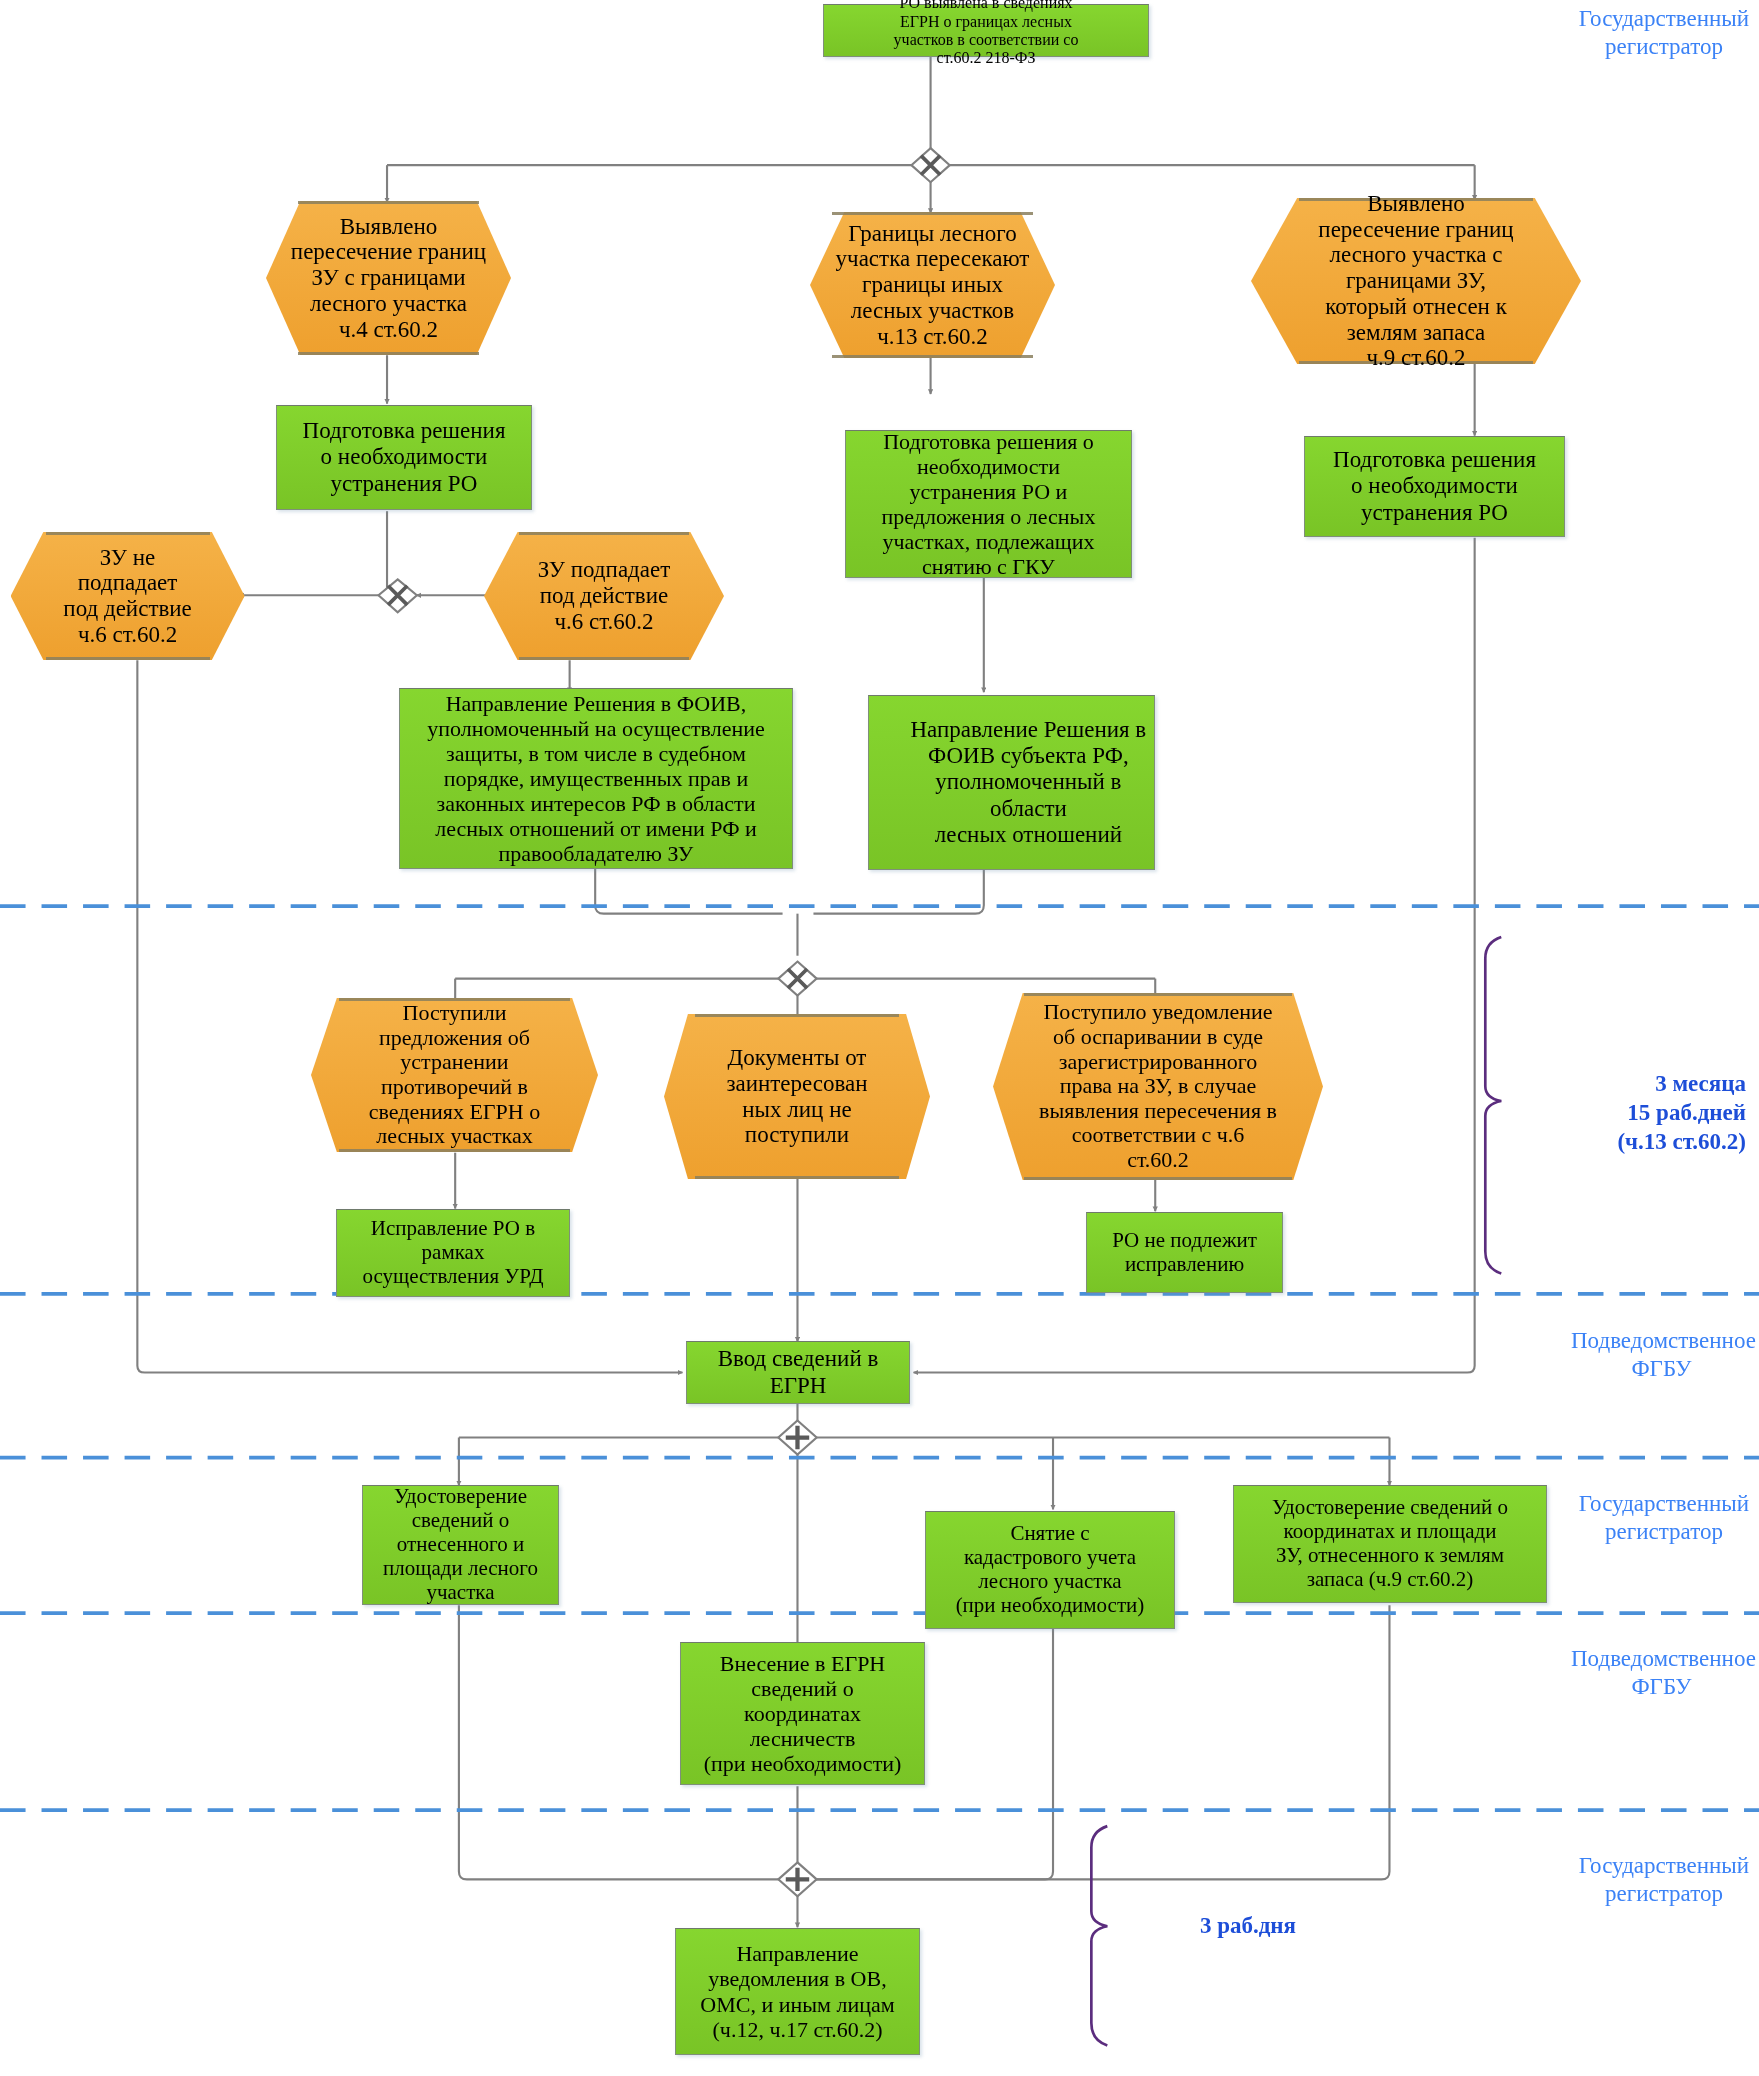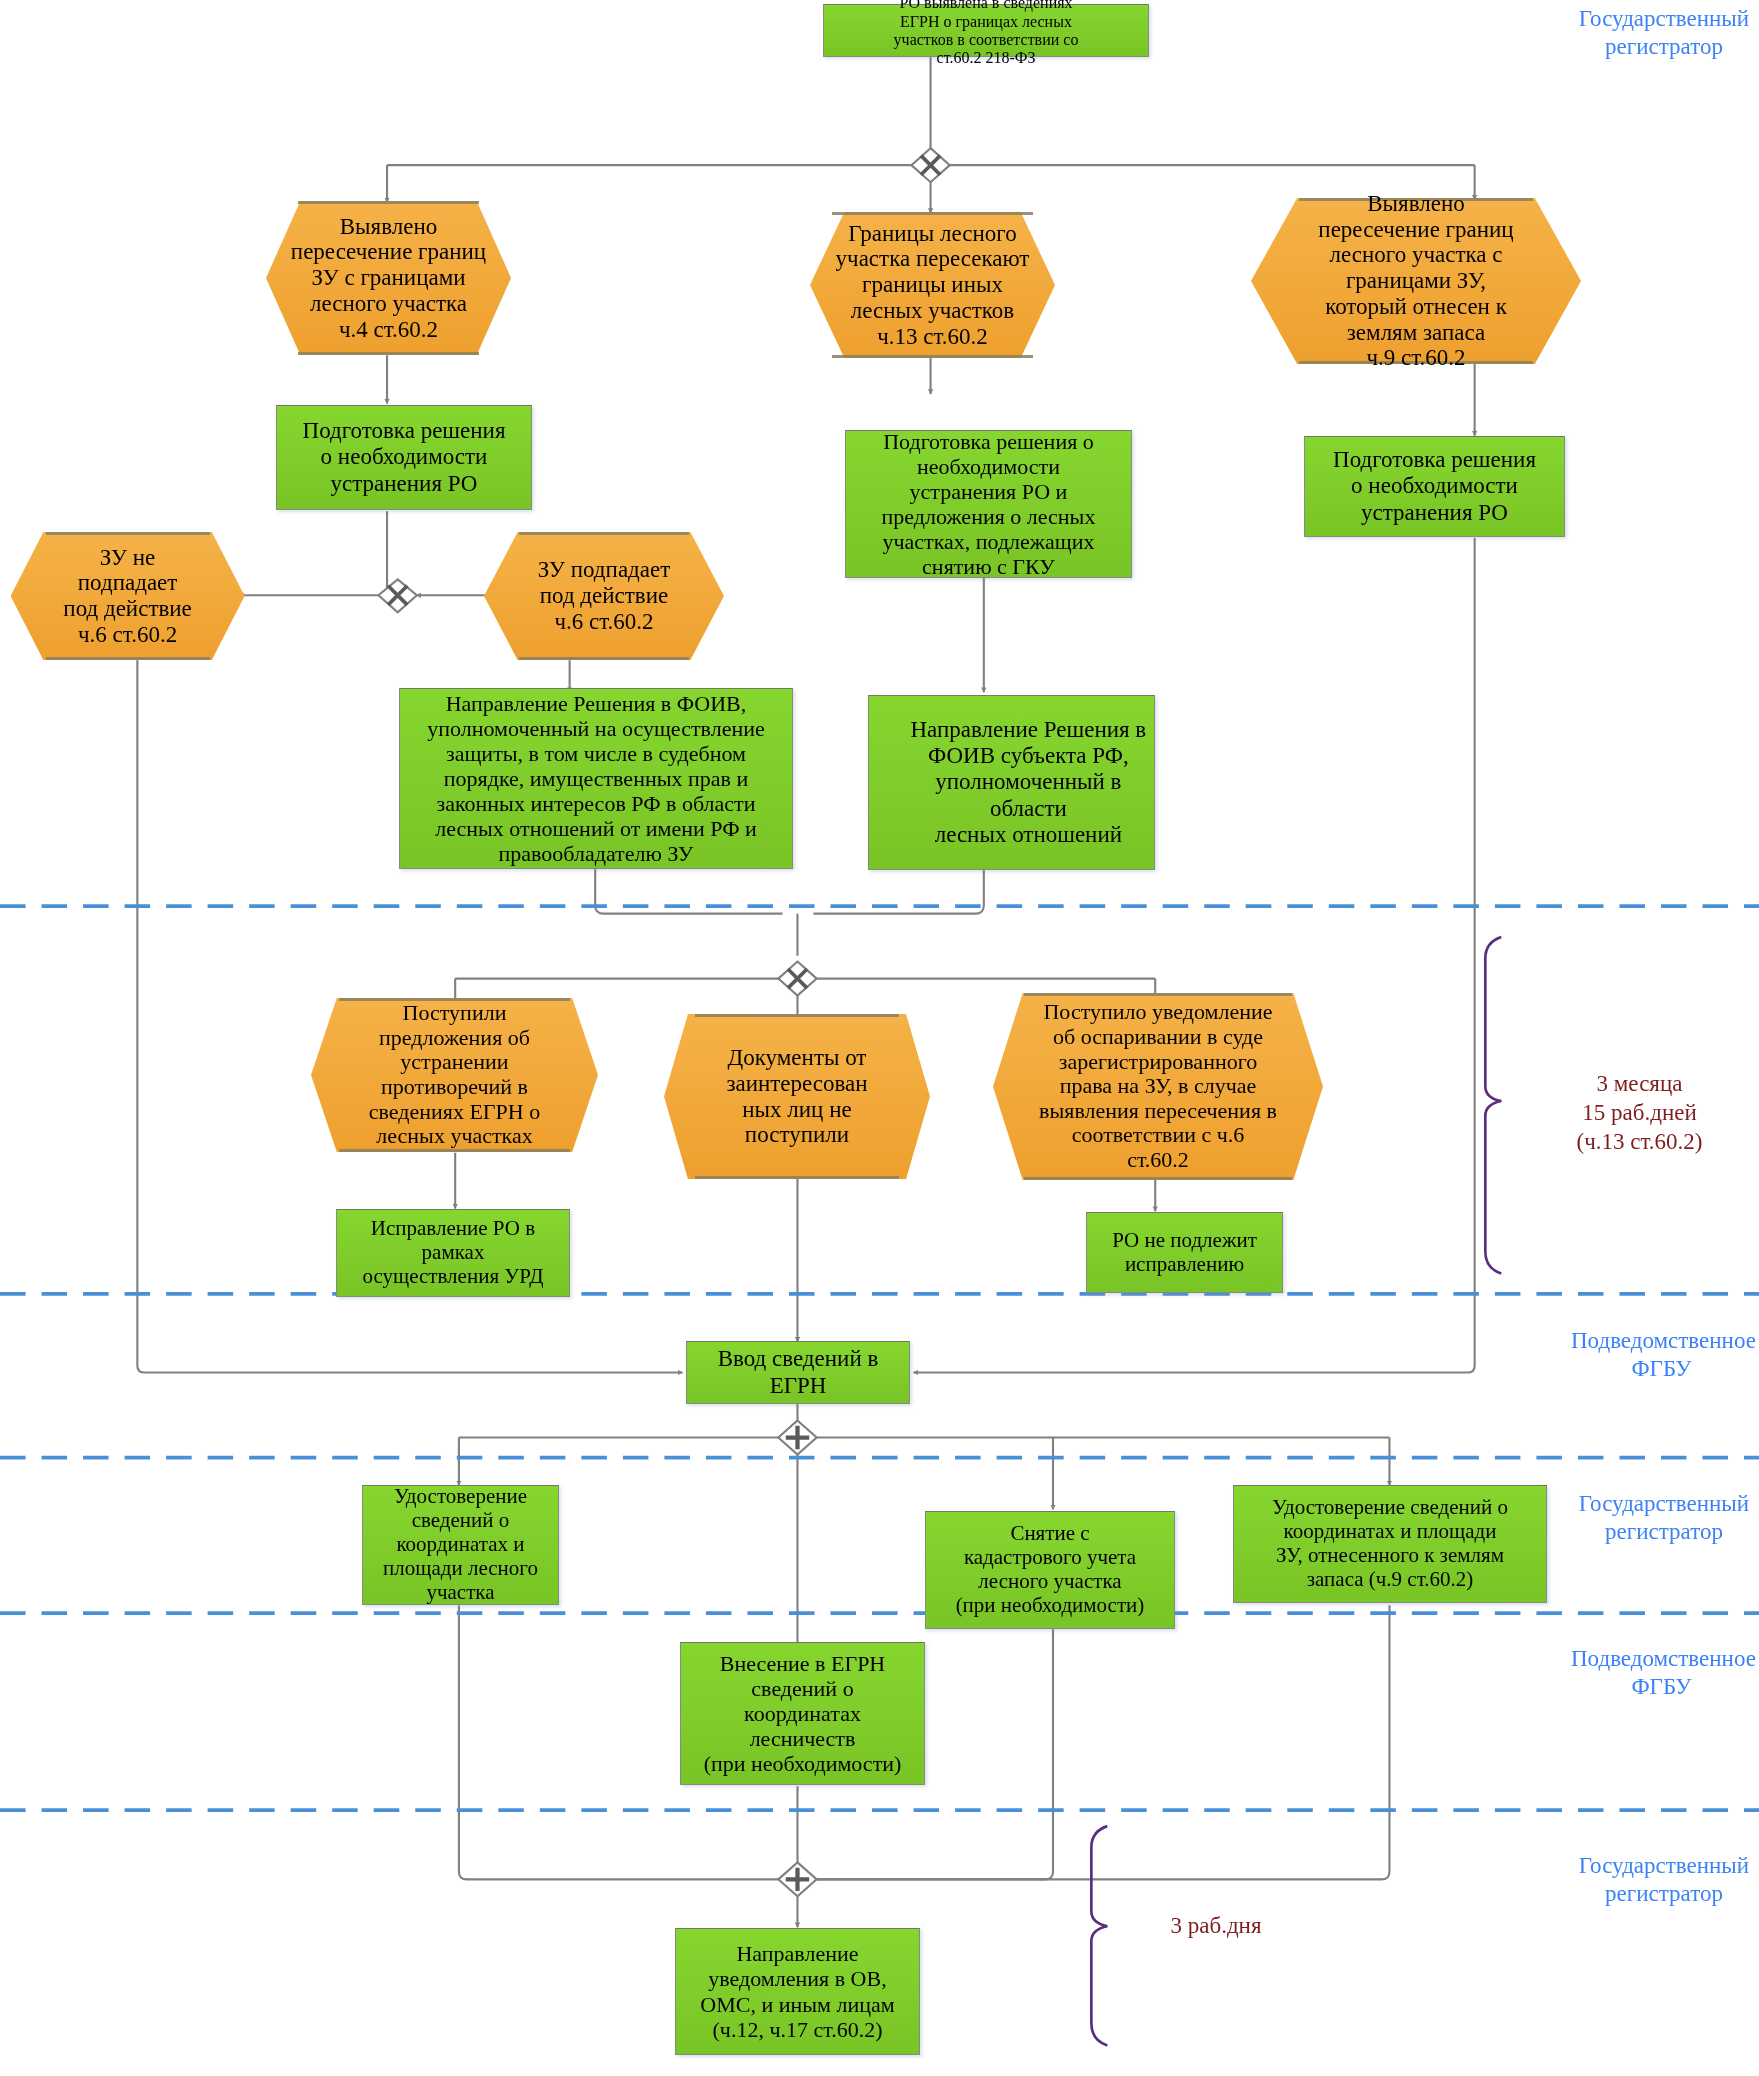--- a/index.html
+++ b/index.html
@@ -69,24 +69,25 @@
   .lane-label {
     position:absolute;
     text-align:center;
     color:#3b82f6;
     line-height:1.2;
     white-space:pre-line;
   }
 
   .brace-label{
     position:absolute;
-    text-align:center;
-    color:#7f1d1d;
+    text-align:right;
+    color:#1d4ed8;
     line-height:1.25;
     white-space:pre-line;
+    font-weight:bold;
   }
   .f40 { font-size:21px; }
   .f41 { font-size:22px; }
   .f43 { font-size:23px; }
   .f45 { font-size:16px; }
 </style>
 </head>
 <body>
 
 <div id="canvas">
@@ -324,21 +325,21 @@
 осуществления УРД</div>
 
   <div class="node proc f40" style="left:1086px; top:1212px; width:197px; height:81px;">РО не подлежит
 исправлению</div>
 
   <div class="node proc f43" style="left:686px; top:1341px; width:224px; height:63px;">Ввод сведений в
 ЕГРН</div>
 
   <div class="node proc f40" style="left:362px; top:1485px; width:197px; height:120px;">Удостоверение
 сведений о
-координатах и
+отнесенного и
 площади лесного
 участка</div>
 
   <div class="node proc f40" style="left:925px; top:1511px; width:250px; height:118px;">Снятие с
 кадастрового учета
 лесного участка
 (при необходимости)</div>
 
   <div class="node proc f40" style="left:1233px; top:1485px; width:314px; height:118px;">Удостоверение сведений о
 координатах и площади

